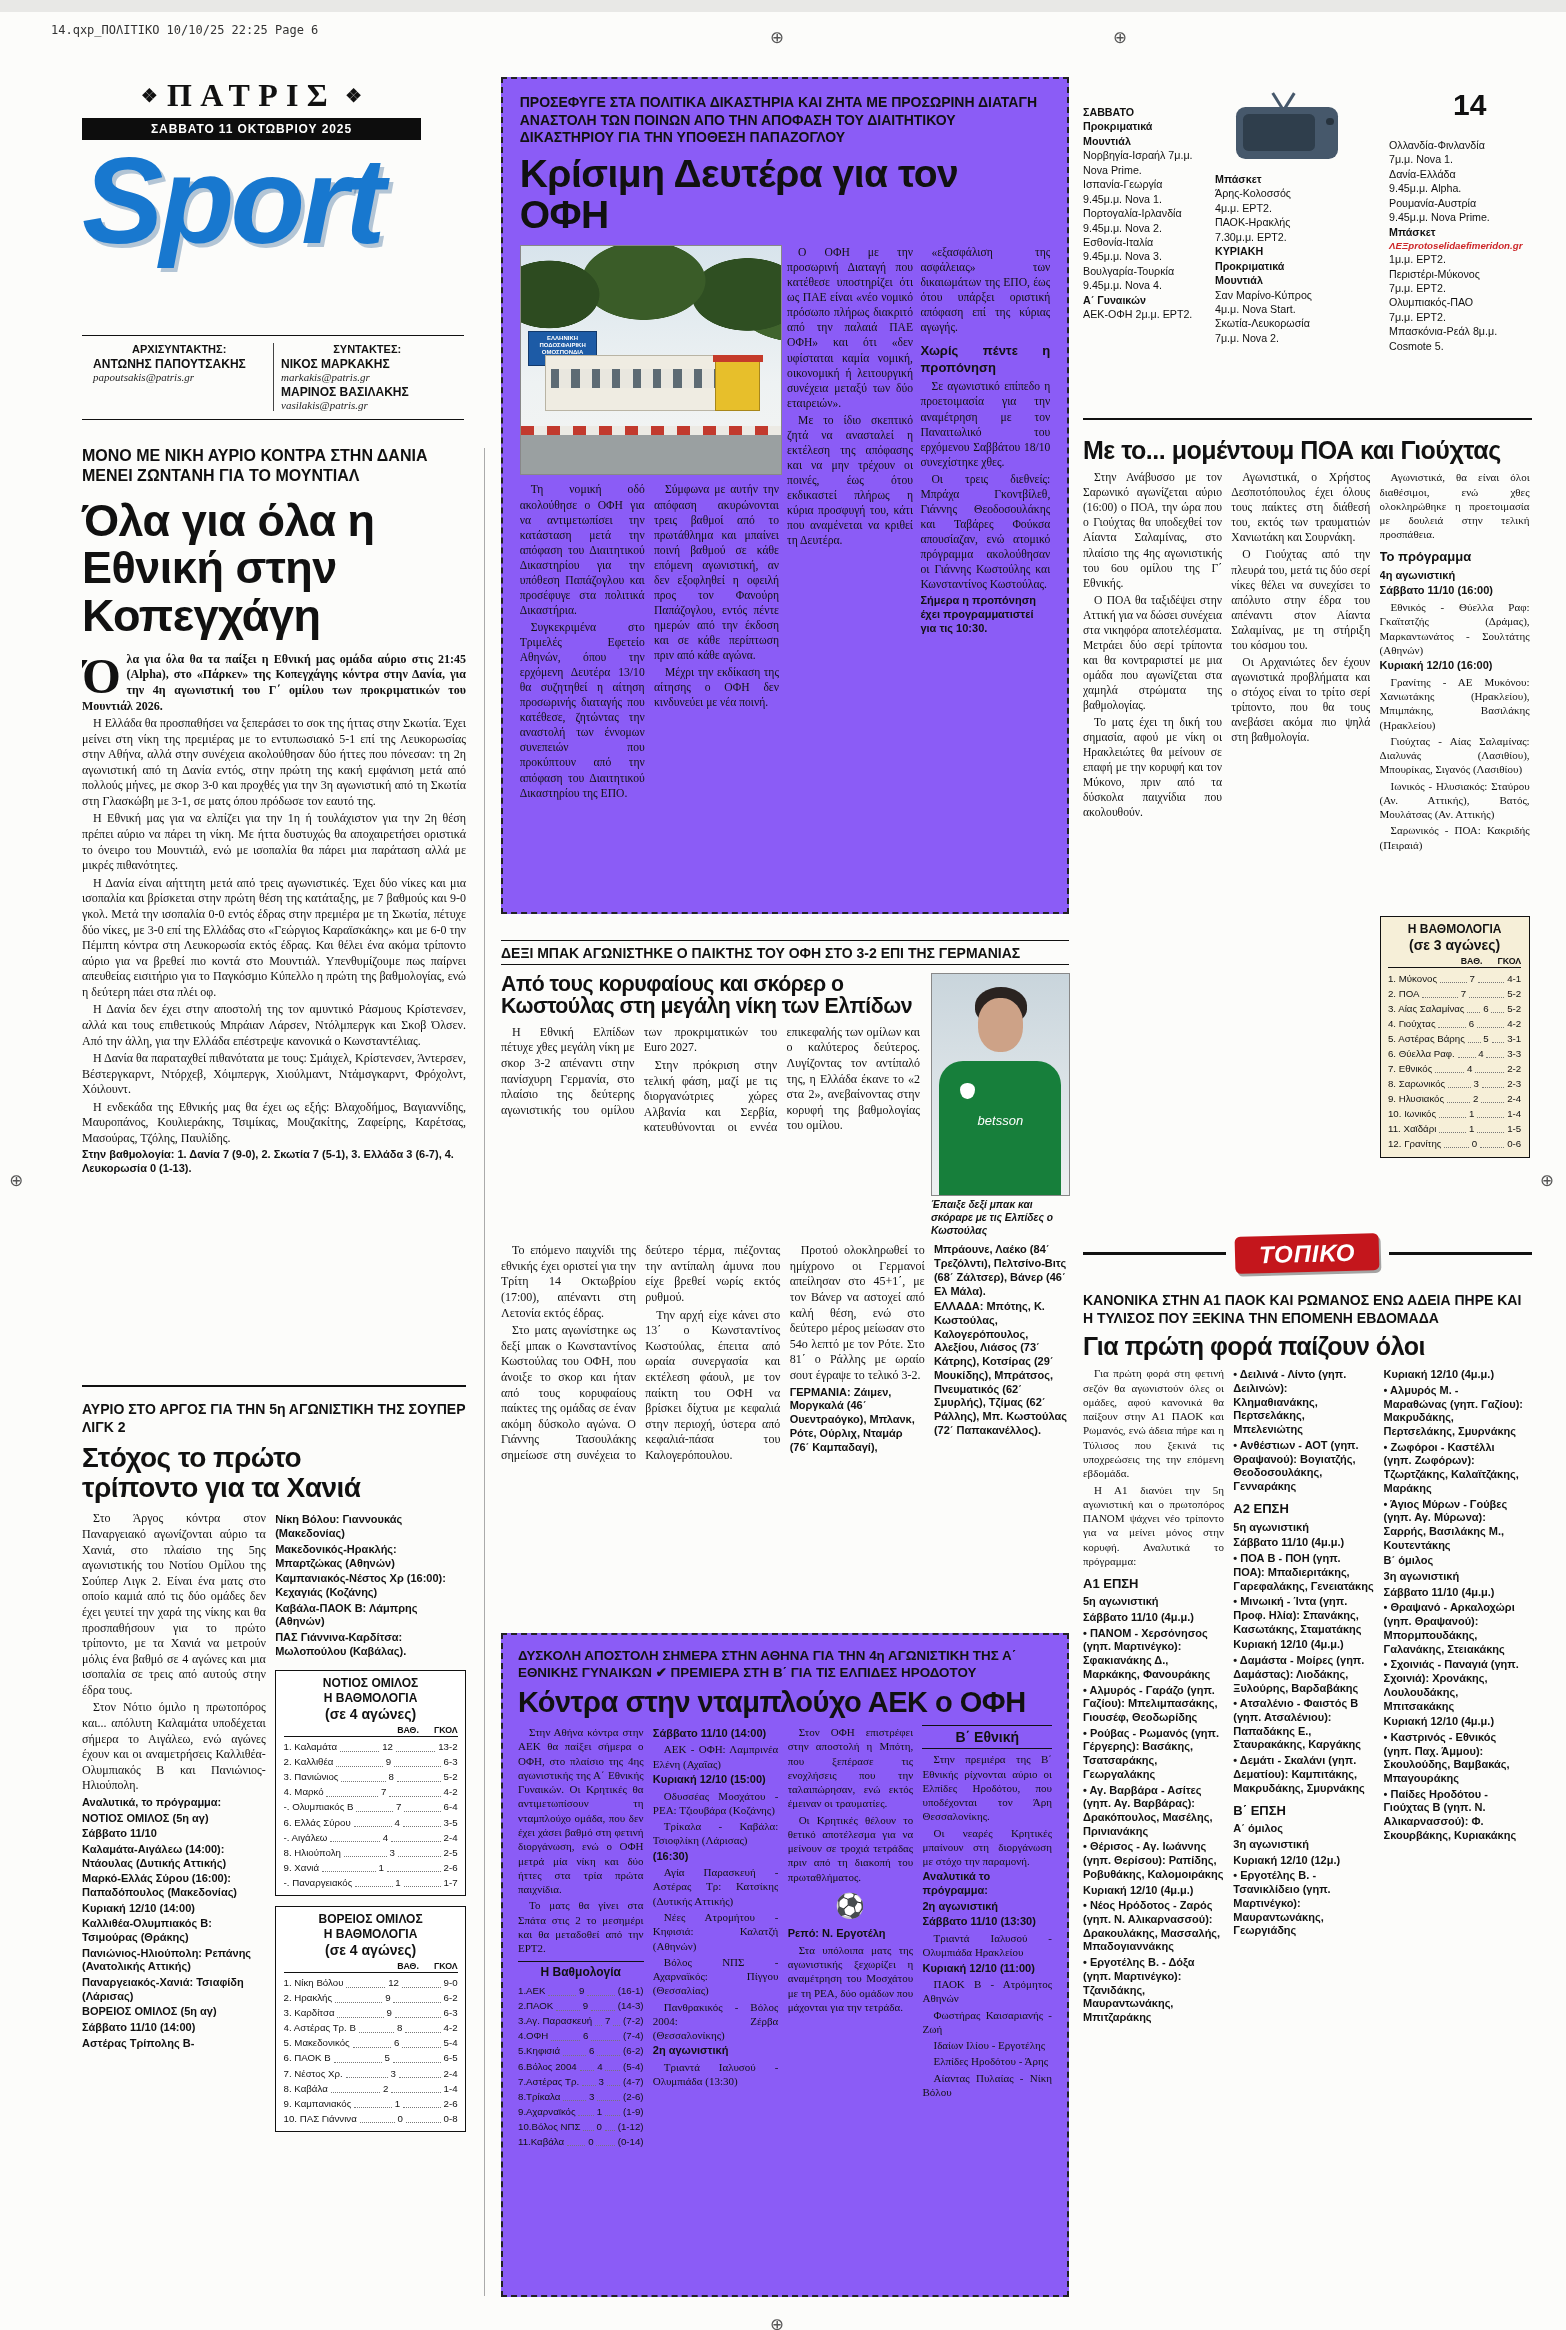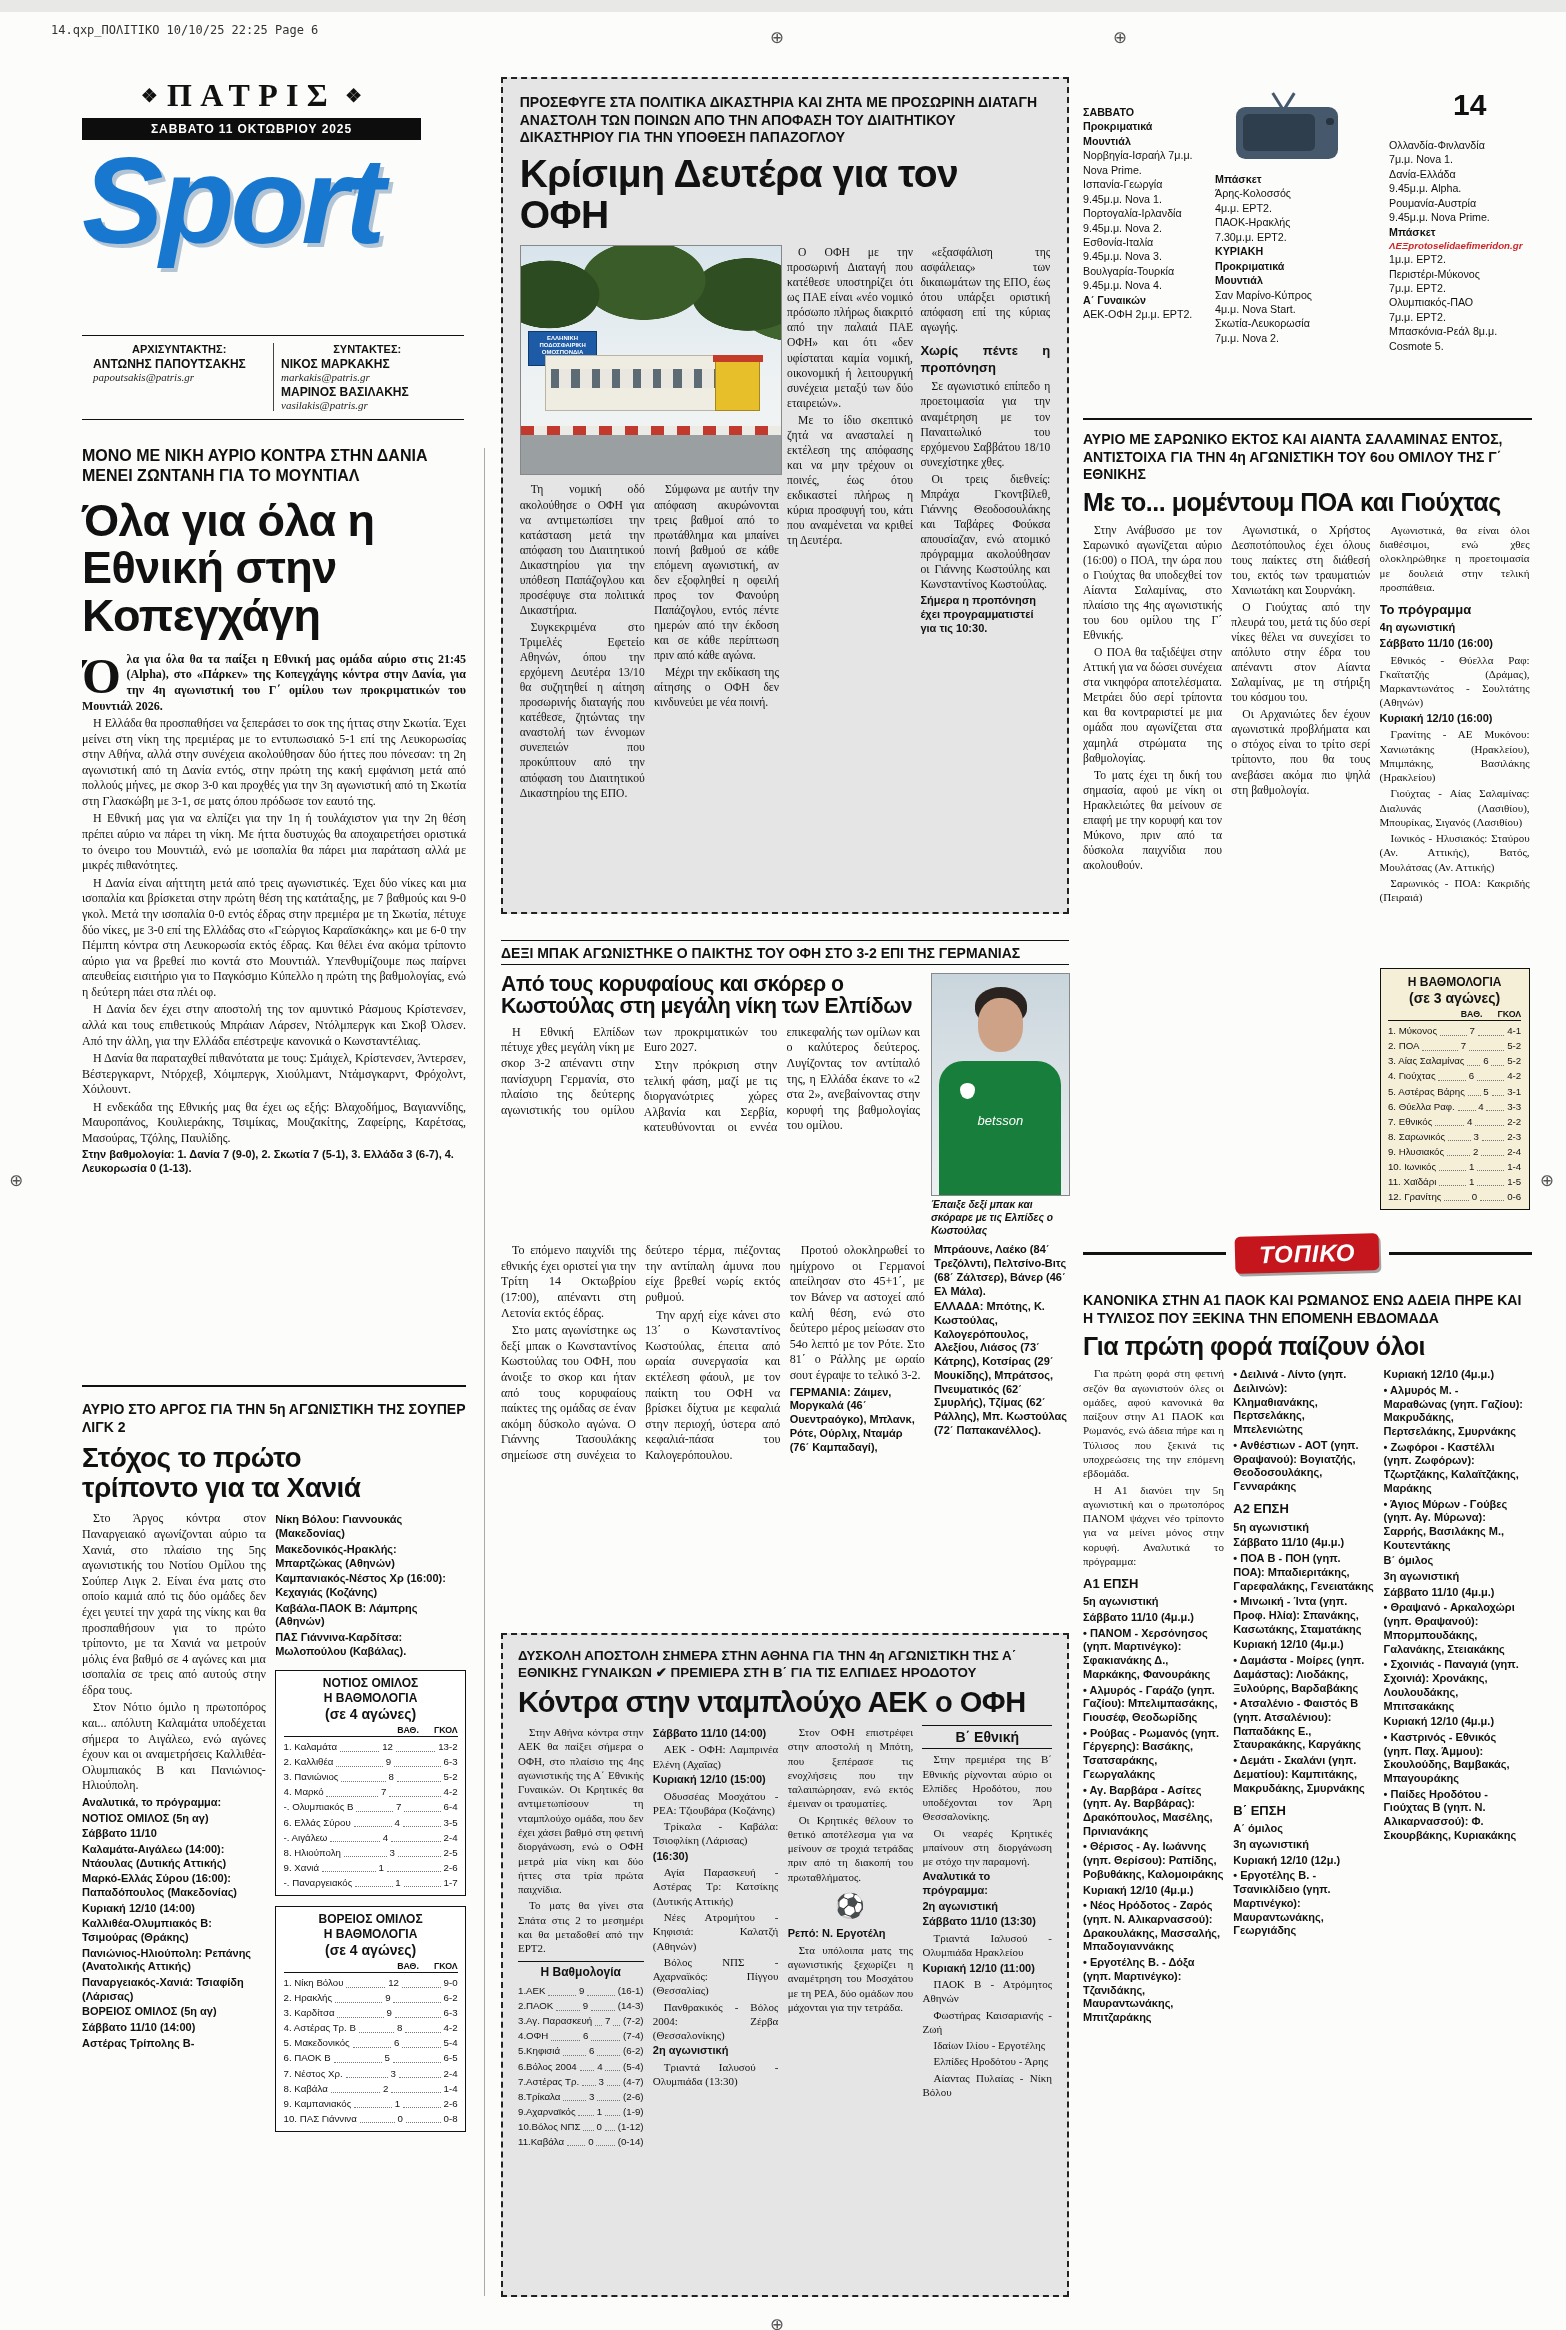--- a/index.html
+++ b/index.html
@@ -35,21 +35,21 @@
   .bodytext .lead{font-weight:700;text-indent:0;}
   .bodytext .lead::first-letter{float:left;font-size:50px;line-height:.85;padding:2.8px 5.6px 0 0;}
   .tvl{font-family:"Liberation Sans",sans-serif;font-size:10.7px;line-height:1.35;}
   .tvl.b{font-weight:700;}
   .tvl.wm{color:#cc2527;font-weight:700;font-style:italic;font-size:9.7px;}
   .cap{font-family:"Liberation Sans",sans-serif;font-weight:700;font-style:italic;font-size:10.2px;line-height:1.25;margin-top:3.7px;}
   .cols{display:flex;gap:9.3px;}
   .cols>div{overflow:hidden;}
   .vrule{width:0.9px;background:#aaa;}
   .hrule{height:1.9px;background:#111;}
-  .dashbox{border:2.8px dashed #222;background:#e5e5e5;}
+  .dashbox{border:2.8px dashed #222;background:#8b5cf6;}
   
   .stbox{border:1.9px solid #111;padding:5.6px 7.4px;margin:9.3px 0 0;background:#fff;}
   .stbox.cream{background:#f6efd8;}
   .stbox .t1,.stbox .t2{text-align:center;font-family:"Liberation Sans",sans-serif;font-weight:700;font-size:12px;line-height:1.2;}
   .stbox .sub{text-align:center;font-family:"Liberation Sans",sans-serif;font-weight:700;font-size:14px;margin:0.9px 0 2.8px;}
   .sthead{display:flex;justify-content:flex-end;font-family:"Liberation Sans",sans-serif;font-weight:700;font-size:8.8px;border-bottom:0.9px solid #111;padding-bottom:0.9px;margin-bottom:2.8px;}
   .sthead span:first-child{margin-right:15px;}
   .srow{display:flex;font-family:"Liberation Sans",sans-serif;font-size:9.7px;line-height:1.55;}
   .srow .sn{white-space:nowrap;overflow:hidden;}
   .srow .sd{flex:1;border-bottom:0.9px dotted #777;margin:0 2.8px 2.8px;min-width:5.6px;}
@@ -609,21 +609,20 @@
       <div class="tvl">Περιστέρι-Μύκονος</div>
       <div class="tvl">7μ.μ. ΕΡΤ2.</div>
       <div class="tvl">Ολυμπιακός-ΠΑΟ</div>
       <div class="tvl">7μ.μ. ΕΡΤ2.</div>
       <div class="tvl">Μπασκόνια-Ρεάλ 8μ.μ.</div>
       <div class="tvl">Cosmote 5.</div>
     </div>
 
   <div class="abs hrule" style="left:1083px;top:406px;width:449px;"></div>
   <div class="abs" style="left:1083px;top:419px;width:449px;">
-    <div class="kicker" style="font-size:14px;">ΑΥΡΙΟ ΜΕ ΣΑΡΩΝΙΚΟ ΕΚΤΟΣ ΚΑΙ ΑΙΑΝΤΑ ΣΑΛΑΜΙΝΑΣ ΕΝΤΟΣ, ΑΝΤΙΣΤΟΙΧΑ ΓΙΑ ΤΗΝ 4η ΑΓΩΝΙΣΤΙΚΗ ΤΟΥ 6ου ΟΜΙΛΟΥ ΤΗΣ Γ΄ ΕΘΝΙΚΗΣ</div>
     <div class="headline" style="font-size:25px;margin:5.6px 0 7.4px;">Με το... μομέντουμ ΠΟΑ και Γιούχτας</div>
     <div class="cols">
       <div class="bodytext" style="width:139px;height:701px;font-size:11.6px;">
           <div class="p">Στην Ανάβυσσο με τον Σαρωνικό αγωνίζεται αύριο (16:00) ο ΠΟΑ, την ώρα που ο Γιούχτας θα υποδεχθεί τον Αίαντα Σαλαμίνας, στο πλαίσιο της 4ης αγωνιστικής του 6ου ομίλου της Γ΄ Εθνικής.</div>
           <div class="p">Ο ΠΟΑ θα ταξιδέψει στην Αττική για να δώσει συνέχεια στα νικηφόρα αποτελέσματα. Μετράει δύο σερί τρίποντα και θα κοντραριστεί με μια ομάδα που αγωνίζεται στα χαμηλά στρώματα της βαθμολογίας.</div>
           <div class="p">Το ματς έχει τη δική του σημασία, αφού με νίκη οι Ηρακλειώτες θα μείνουν σε επαφή με την κορυφή και τον Μύκονο, πριν από τα δύσκολα παιχνίδια που ακολουθούν.</div>
         </div>
       <div class="bodytext" style="width:139px;height:701px;font-size:11.6px;">
           <div class="p">Αγωνιστικά, ο Χρήστος Δεσποτόπουλος έχει όλους τους παίκτες στη διάθεσή του, εκτός των τραυματιών Χανιωτάκη και Σουρνάκη.</div>
           <div class="p">Ο Γιούχτας από την πλευρά του, μετά τις δύο σερί νίκες θέλει να συνεχίσει το απόλυτο στην έδρα του απέναντι στον Αίαντα Σαλαμίνας, με τη στήριξη του κόσμου του.</div>

